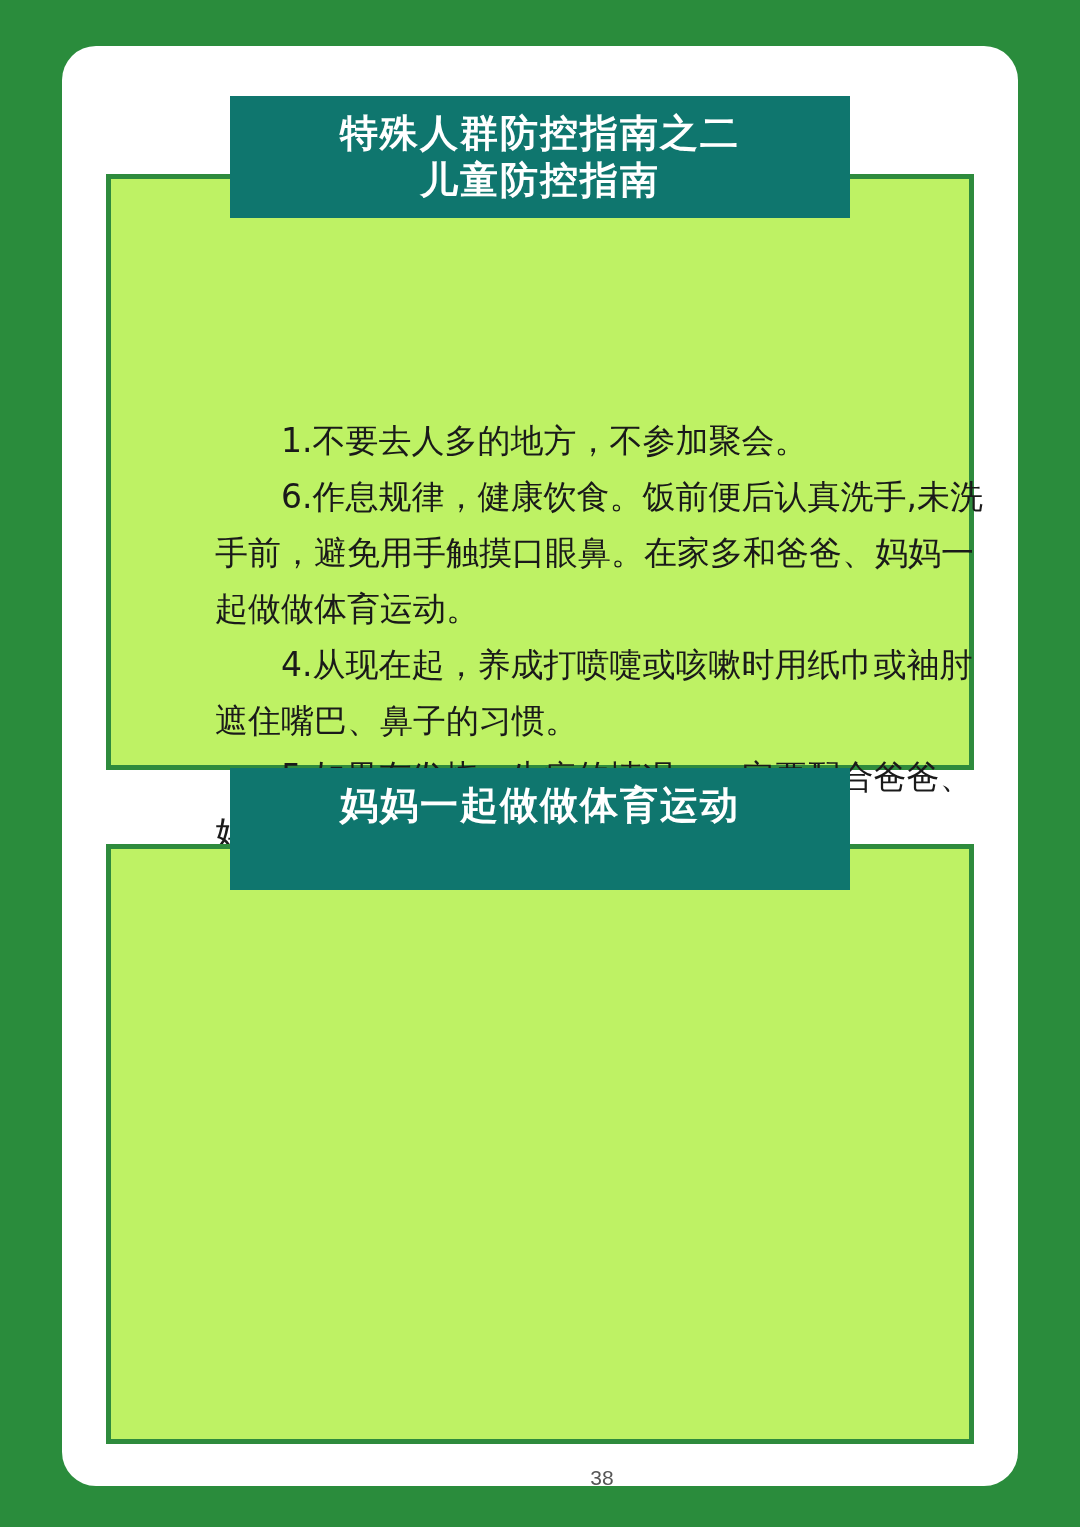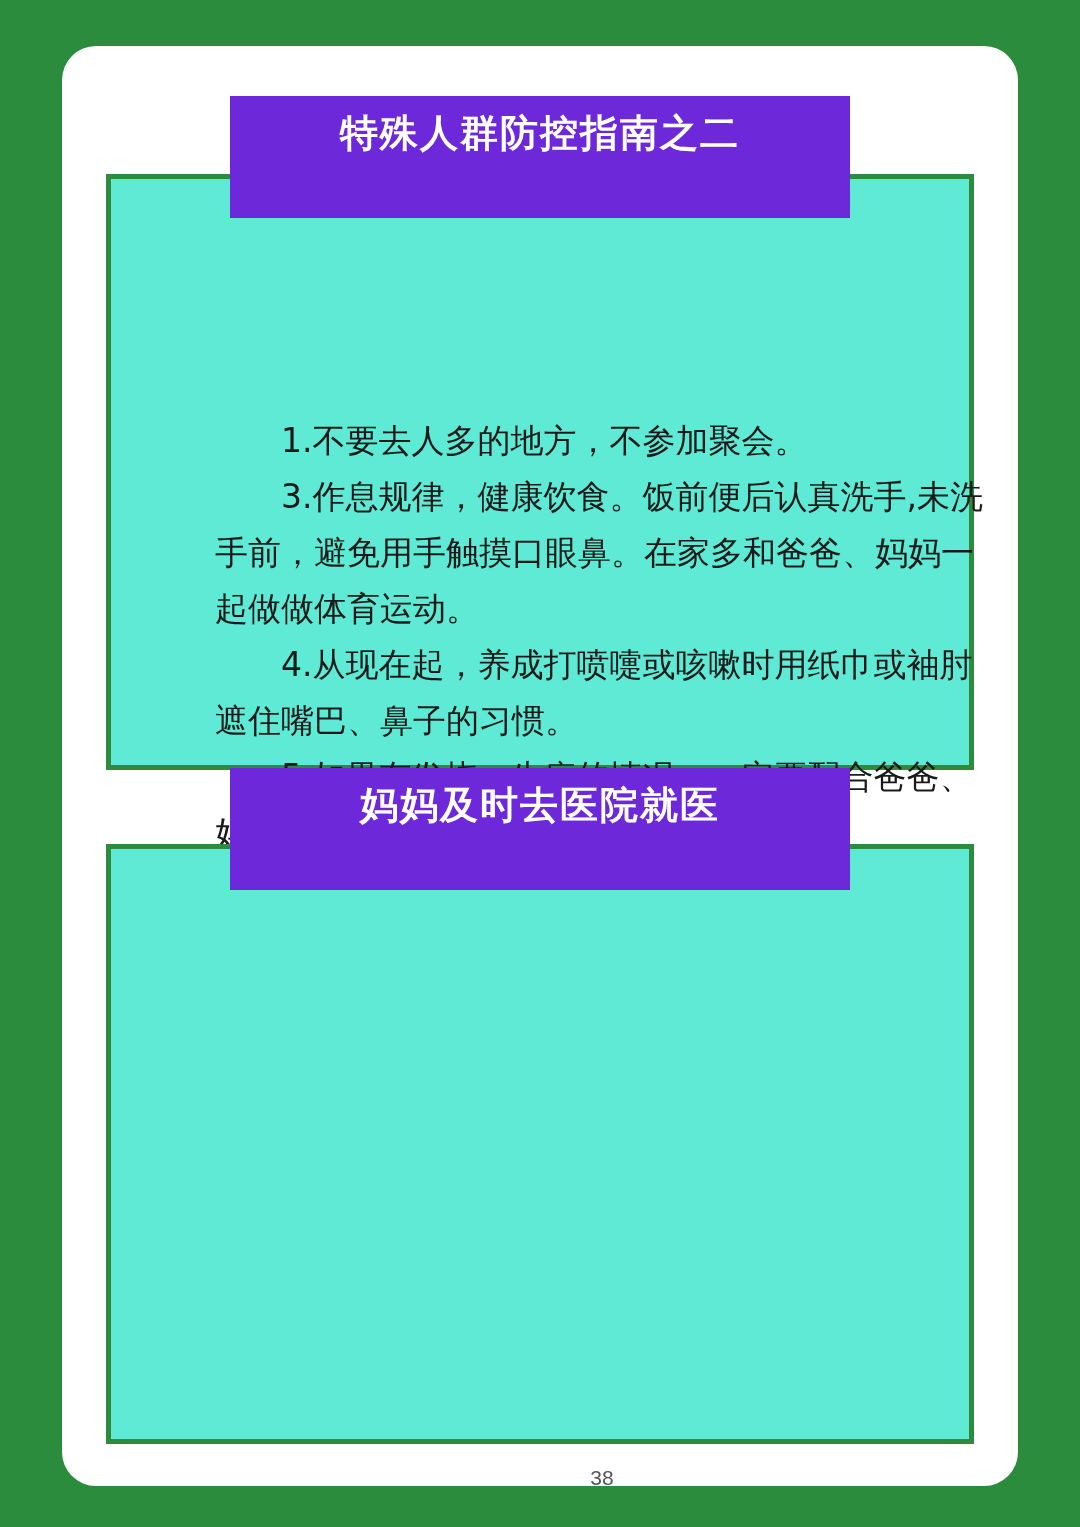--- a/index.html
+++ b/index.html
@@ -19,37 +19,37 @@
     top: 46px;
     width: 956px;
     height: 1440px;
     background: #ffffff;
     border-radius: 34px;
   }
   .section {
     position: absolute;
     box-sizing: border-box;
     border: 5px solid #2e8b3d;
-    background: #5eead4;
+    background: #bef264;
   }
   .section-1 {
     left: 44px;
     top: 128px;
     width: 868px;
     height: 596px;
   }
   .section-2 {
     left: 44px;
     top: 798px;
     width: 868px;
     height: 600px;
   }
   .banner {
     position: absolute;
-    background: #6d28d9;
+    background: #0f766e;
     color: #ffffff;
     text-align: center;
     box-sizing: border-box;
     padding-top: 14px;
   }
   .banner-1 {
     left: 168px;
     top: 50px;
     width: 620px;
     height: 122px;
@@ -95,33 +95,34 @@
   }
 </style>
 </head>
 <body>
 
 <div class="page">
 
   <div class="section section-1">
     <div class="body-text body-1">
       <p class="para">1.不要去人多的地方，不参加聚会。</p>
-      <p class="para">3.作息规律，健康饮食。饭前便后认真洗手,未洗手前，避免用手触摸口眼鼻。在家多和爸爸、妈妈一起做做体育运动。</p>
+      <p class="para">6.作息规律，健康饮食。饭前便后认真洗手,未洗手前，避免用手触摸口眼鼻。在家多和爸爸、妈妈一起做做体育运动。</p>
       <p class="para">4.从现在起，养成打喷嚏或咳嗽时用纸巾或袖肘遮住嘴巴、鼻子的习惯。</p>
       <p class="para">5.如果有发烧、生病的情况，一定要配合爸爸、妈妈及时去医院就医。</p>
     </div>
   </div>
 
   <div class="banner banner-1">
     <div class="banner-line">特殊人群防控指南之二</div>
+    <div class="banner-line">儿童防控指南</div>
   </div>
 
   <div class="section section-2">
     
   </div>
 
   <div class="banner banner-2">
-    <div class="banner-line">妈妈及时去医院就医</div>
+    <div class="banner-line">妈妈一起做做体育运动</div>
   </div>
 
   <div class="page-number">38</div>
 
 </div>
 
 </body></html>

